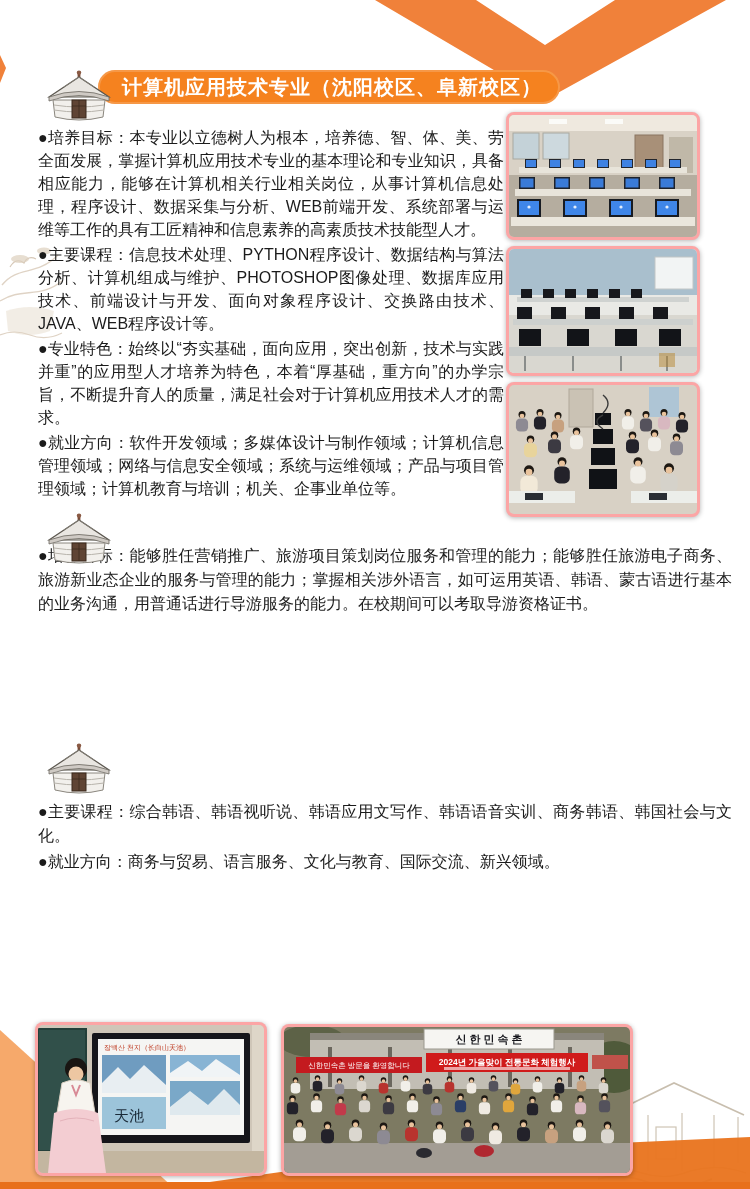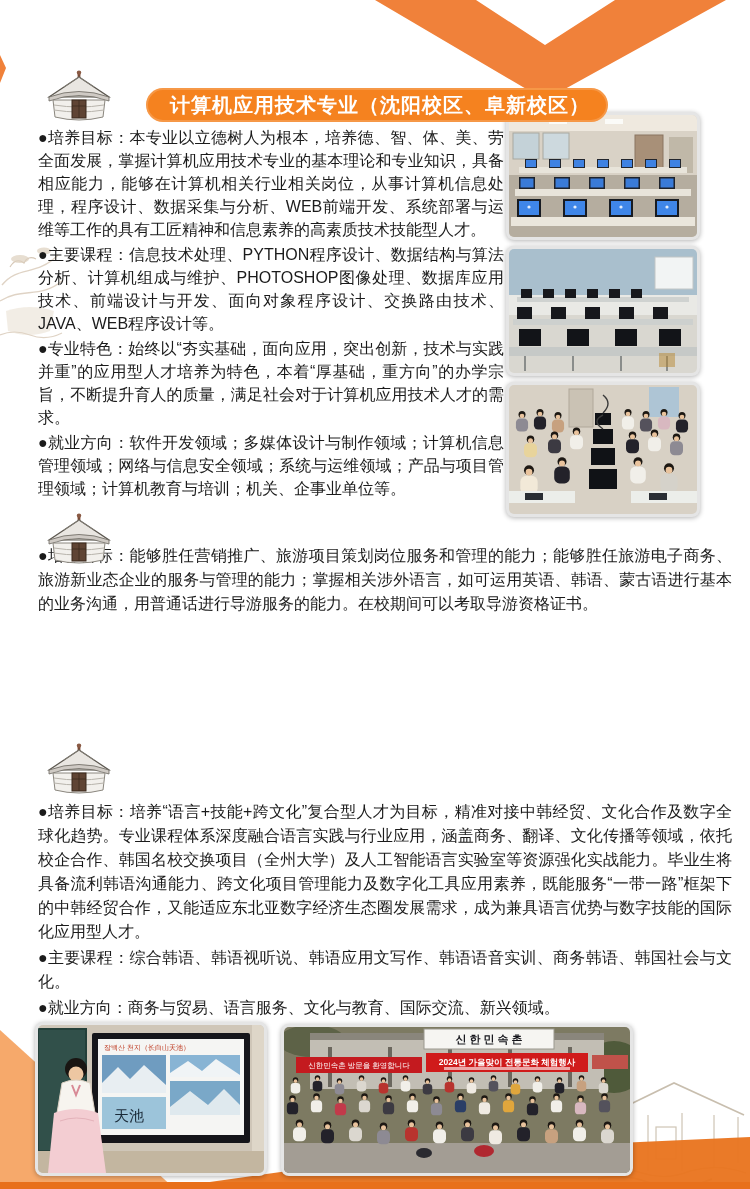--- a/index.html
+++ b/index.html
@@ -1,32 +1,32 @@
 <!DOCTYPE html>
 <html><head>
 <meta charset="utf-8">
 <style>
   html,body{margin:0;padding:0;background:#fff;}
   .page{position:relative;width:750px;height:1189px;margin:0 auto;background:#fff;overflow:hidden;
         font-family:"Liberation Sans","DejaVu Sans",sans-serif;color:#1b1b1b;}
   .deco{position:absolute;pointer-events:none;}
   
-  .sec-header{position:absolute;display:flex;align-items:flex-end;z-index:3;gap:48px;}
+  .sec-header{position:absolute;display:flex;z-index:3;}
   .yurt{width:66px;height:52px;margin-right:-14px;position:relative;z-index:4;}
   .pill{background:#F5821F;color:#fff;font-weight:bold;font-size:20px;line-height:34px;height:34px;
         padding:0 18px 0 24px;border-radius:18px;letter-spacing:1px;white-space:nowrap;
         box-shadow:inset 0 0 0 2px rgba(255,255,255,0.18);}
   
   .tx{position:absolute;z-index:2;text-align:justify;}
   .tx p{margin:0 0 2px 0;}
   .tx1{left:38px;top:126px;width:466px;font-size:16px;line-height:23px;}
   .tx2{left:38px;top:544px;width:694px;font-size:16px;line-height:24px;}
   .tx3{left:38px;top:800px;width:694px;font-size:16px;line-height:24px;}
   
-  .photo{background:#e5e5e5;padding:3px;border-radius:8px;box-shadow:0 1px 5px rgba(0,0,0,0.3);z-index:2;text-align:center;}
+  .photo{background:#fca5a5;padding:3px;border-radius:8px;box-shadow:0 1px 5px rgba(0,0,0,0.3);z-index:2;text-align:center;}
   .photo svg{display:block;border-radius:5px;}
   .photo-col{position:absolute;left:506px;top:112px;display:flex;flex-direction:column;gap:6px;z-index:2;}
   .pd{position:absolute;left:35px;top:1022px;}
   .pe{position:absolute;left:281px;top:1024px;}
 </style>
 </head>
 <body>
 
 <div class="page">
 
@@ -243,21 +243,20 @@
   <div class="tx tx2">
     <p>●培养目标：能够胜任营销推广、旅游项目策划岗位服务和管理的能力；能够胜任旅游电子商务、旅游新业态企业的服务与管理的能力；掌握相关涉外语言，如可运用英语、韩语、蒙古语进行基本的业务沟通，用普通话进行导游服务的能力。在校期间可以考取导游资格证书。</p>
   </div>
 
   <div class="sec-header" style="left:46px;top:743px;">
     <svg class="yurt" viewBox="0 0 66 52">
         <use href="#yurt-sym"></use>
       </svg>
   </div>
   <div class="tx tx3">
-    <p>●培养目标：培养“语言+技能+跨文化”复合型人才为目标，精准对接中韩经贸、文化合作及数字全球化趋势。专业课程体系深度融合语言实践与行业应用，涵盖商务、翻译、文化传播等领域，依托校企合作、韩国名校交换项目（全州大学）及人工智能语言实验室等资源强化实战能力。毕业生将具备流利韩语沟通能力、跨文化项目管理能力及数字化工具应用素养，既能服务“一带一路”框架下的中韩经贸合作，又能适应东北亚数字经济生态圈发展需求，成为兼具语言优势与数字技能的国际化应用型人才。</p>
     <p>●主要课程：综合韩语、韩语视听说、韩语应用文写作、韩语语音实训、商务韩语、韩国社会与文化。</p>
     <p>●就业方向：商务与贸易、语言服务、文化与教育、国际交流、新兴领域。</p>
   </div>
 
   <div class="photo pd">
     <svg width="226" height="148" viewBox="0 0 226 148">
       <rect width="226" height="148" fill="#cfc6b8"></rect>
       <rect x="0" y="4" width="48" height="122" fill="#31504a" stroke="#24403a" stroke-width="2"></rect>
       <rect x="214" y="0" width="12" height="148" fill="#ded6c8"></rect>
       <rect y="126" width="226" height="22" fill="#c3b6a0"></rect>

